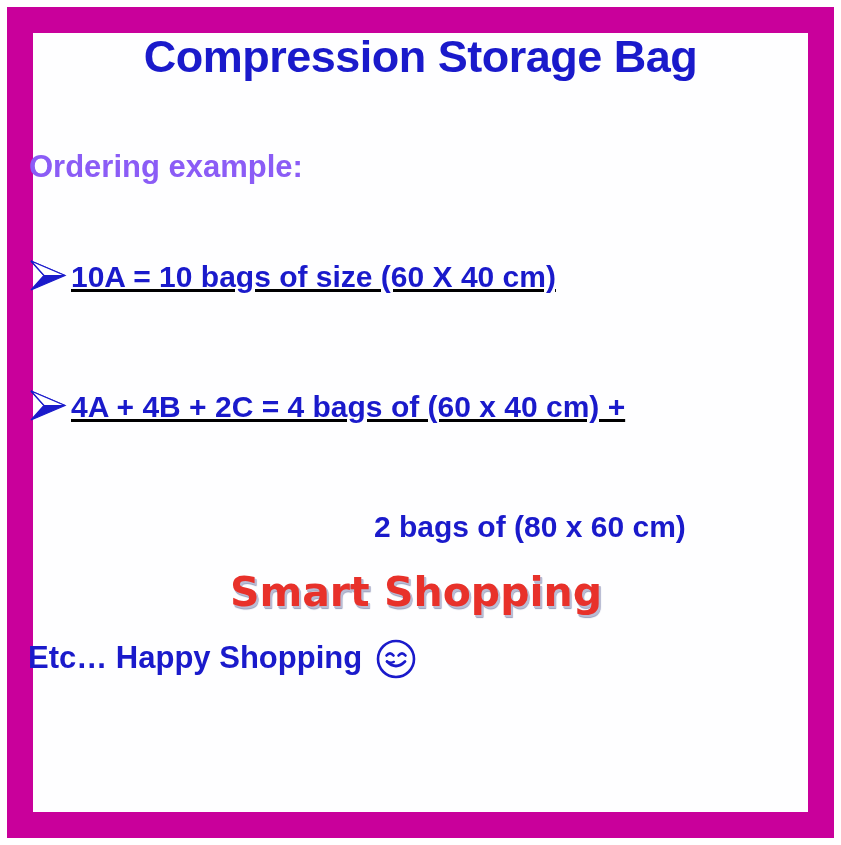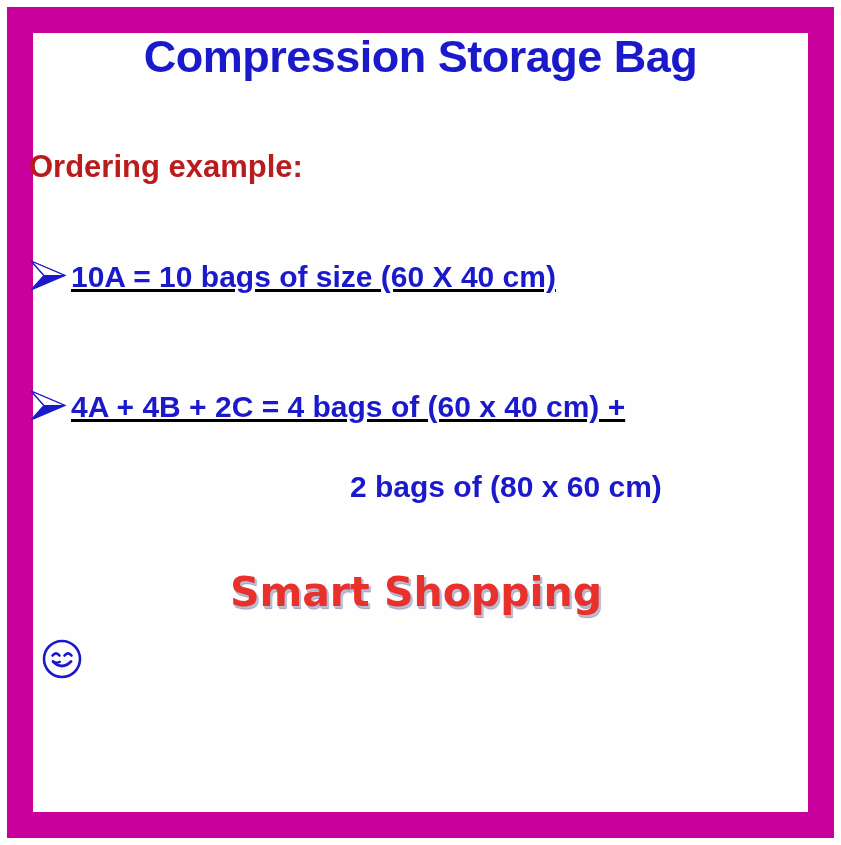--- a/index.html
+++ b/index.html
@@ -66,21 +66,21 @@
     font-weight: bold;
     font-size: 45px;
     letter-spacing: -0.5px;
     line-height: 56px;
     white-space: nowrap;
   }
 
   
   .line {
     position: absolute;
-    color: #b91c1c;
+    color: #8b5cf6;
     font-family: "Liberation Sans", sans-serif;
     font-weight: bold;
     font-size: 30px;
     line-height: 38px;
     white-space: nowrap;
   }
 
   .heading-line {
     left: 29px;
     top: 148px;
@@ -121,21 +121,21 @@
     position: absolute;
     left: 350px;
     color: #1a1acb;
     font-family: "Liberation Sans", sans-serif;
     font-weight: bold;
     font-size: 30px;
     line-height: 38px;
     white-space: nowrap;
   }
   .cont-line-1 { top: 437px; }
-  .cont-line-2 { top: 468px; }
+  .cont-line-2 { top: 508px; margin-left: 24px; }
 
   
   .wordart {
     position: absolute;
     left: 41px;
     top: 568px;
     width: 750px;
     text-align: center;
     white-space: nowrap;
   }
@@ -216,20 +216,21 @@
     </div>
 
 
     <div class="cont-line cont-line-2">2 bags of (80 x 60 cm)</div>
 
     <div class="wordart">
       <span class="wordart-text">Smart Shopping</span>
     </div>
 
     <div class="final-row">
+      <span class="final-text">Etc… Happy Shopping</span>
       <span class="smiley-icon">
         <svg width="42" height="42" viewBox="0 0 42 42" xmlns="http://www.w3.org/2000/svg">
           <circle cx="21" cy="21" r="18" fill="none" stroke="#1a1acb" stroke-width="2.6"></circle>
           <path d="M11.5 17.5 Q15 13.2 18.5 17.5" fill="none" stroke="#1a1acb" stroke-width="2.6" stroke-linecap="round"></path>
           <path d="M23.5 17.5 Q27 13.2 30.5 17.5" fill="none" stroke="#1a1acb" stroke-width="2.6" stroke-linecap="round"></path>
           <path d="M12 23.5 Q21 32.5 30 23.5" fill="none" stroke="#1a1acb" stroke-width="2.8" stroke-linecap="round"></path>
           <path d="M12 23.5 Q16 25.5 19 23.8" fill="none" stroke="#1a1acb" stroke-width="2.2" stroke-linecap="round"></path>
         </svg>
       </span>
     </div>

